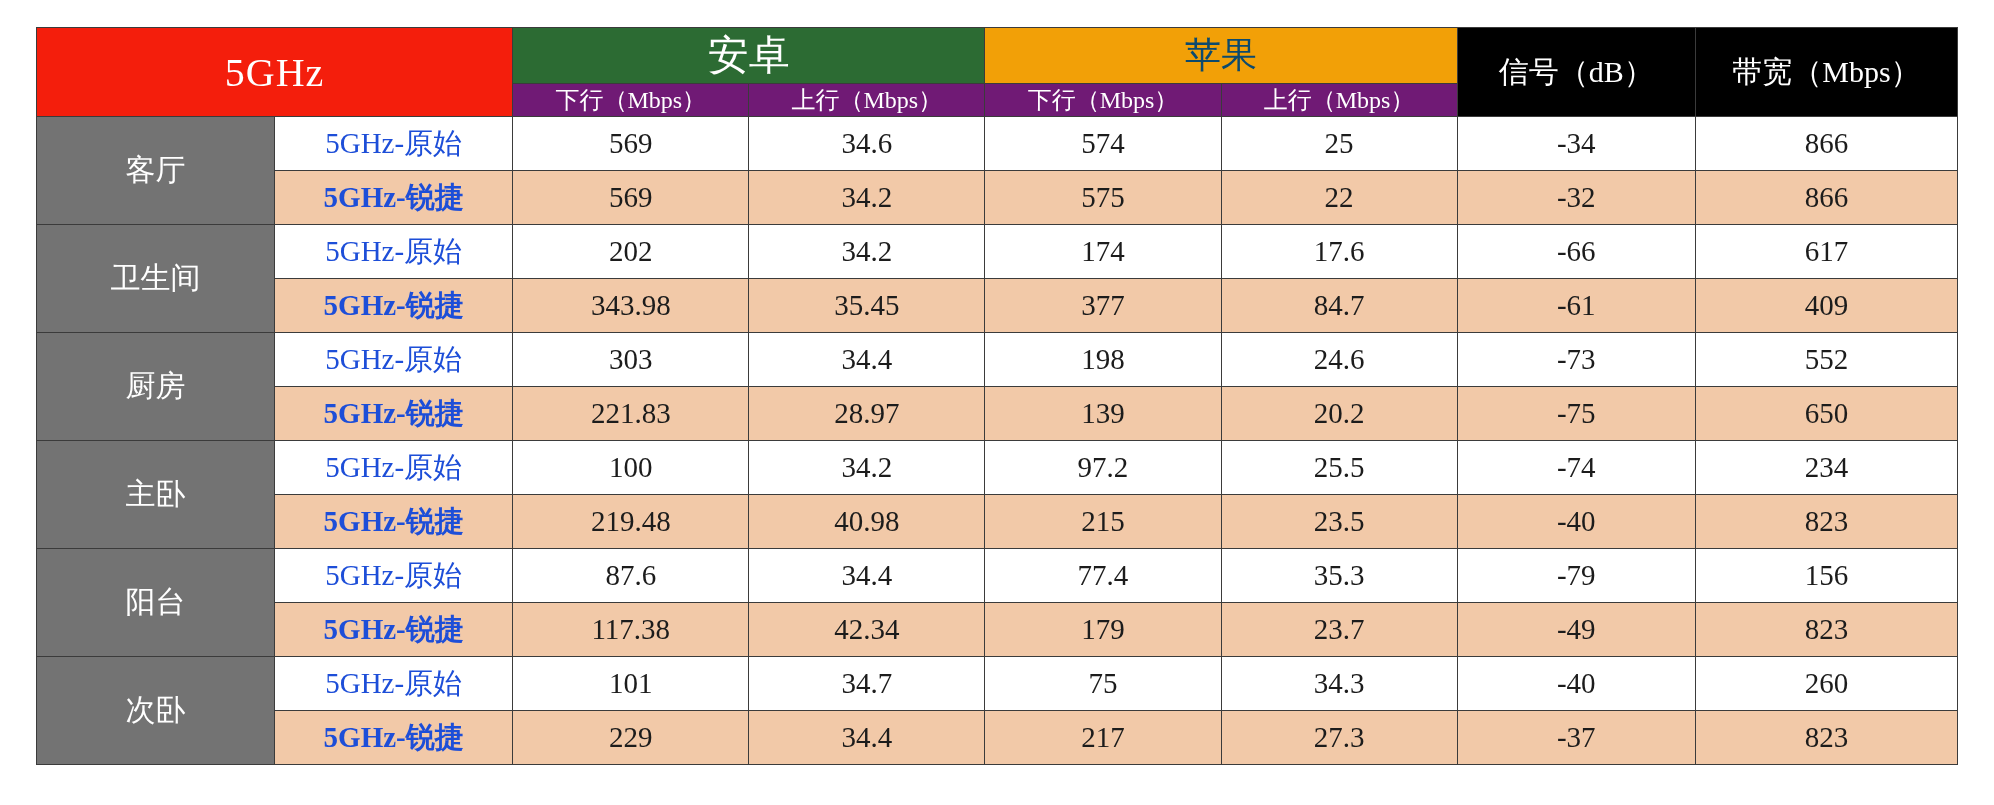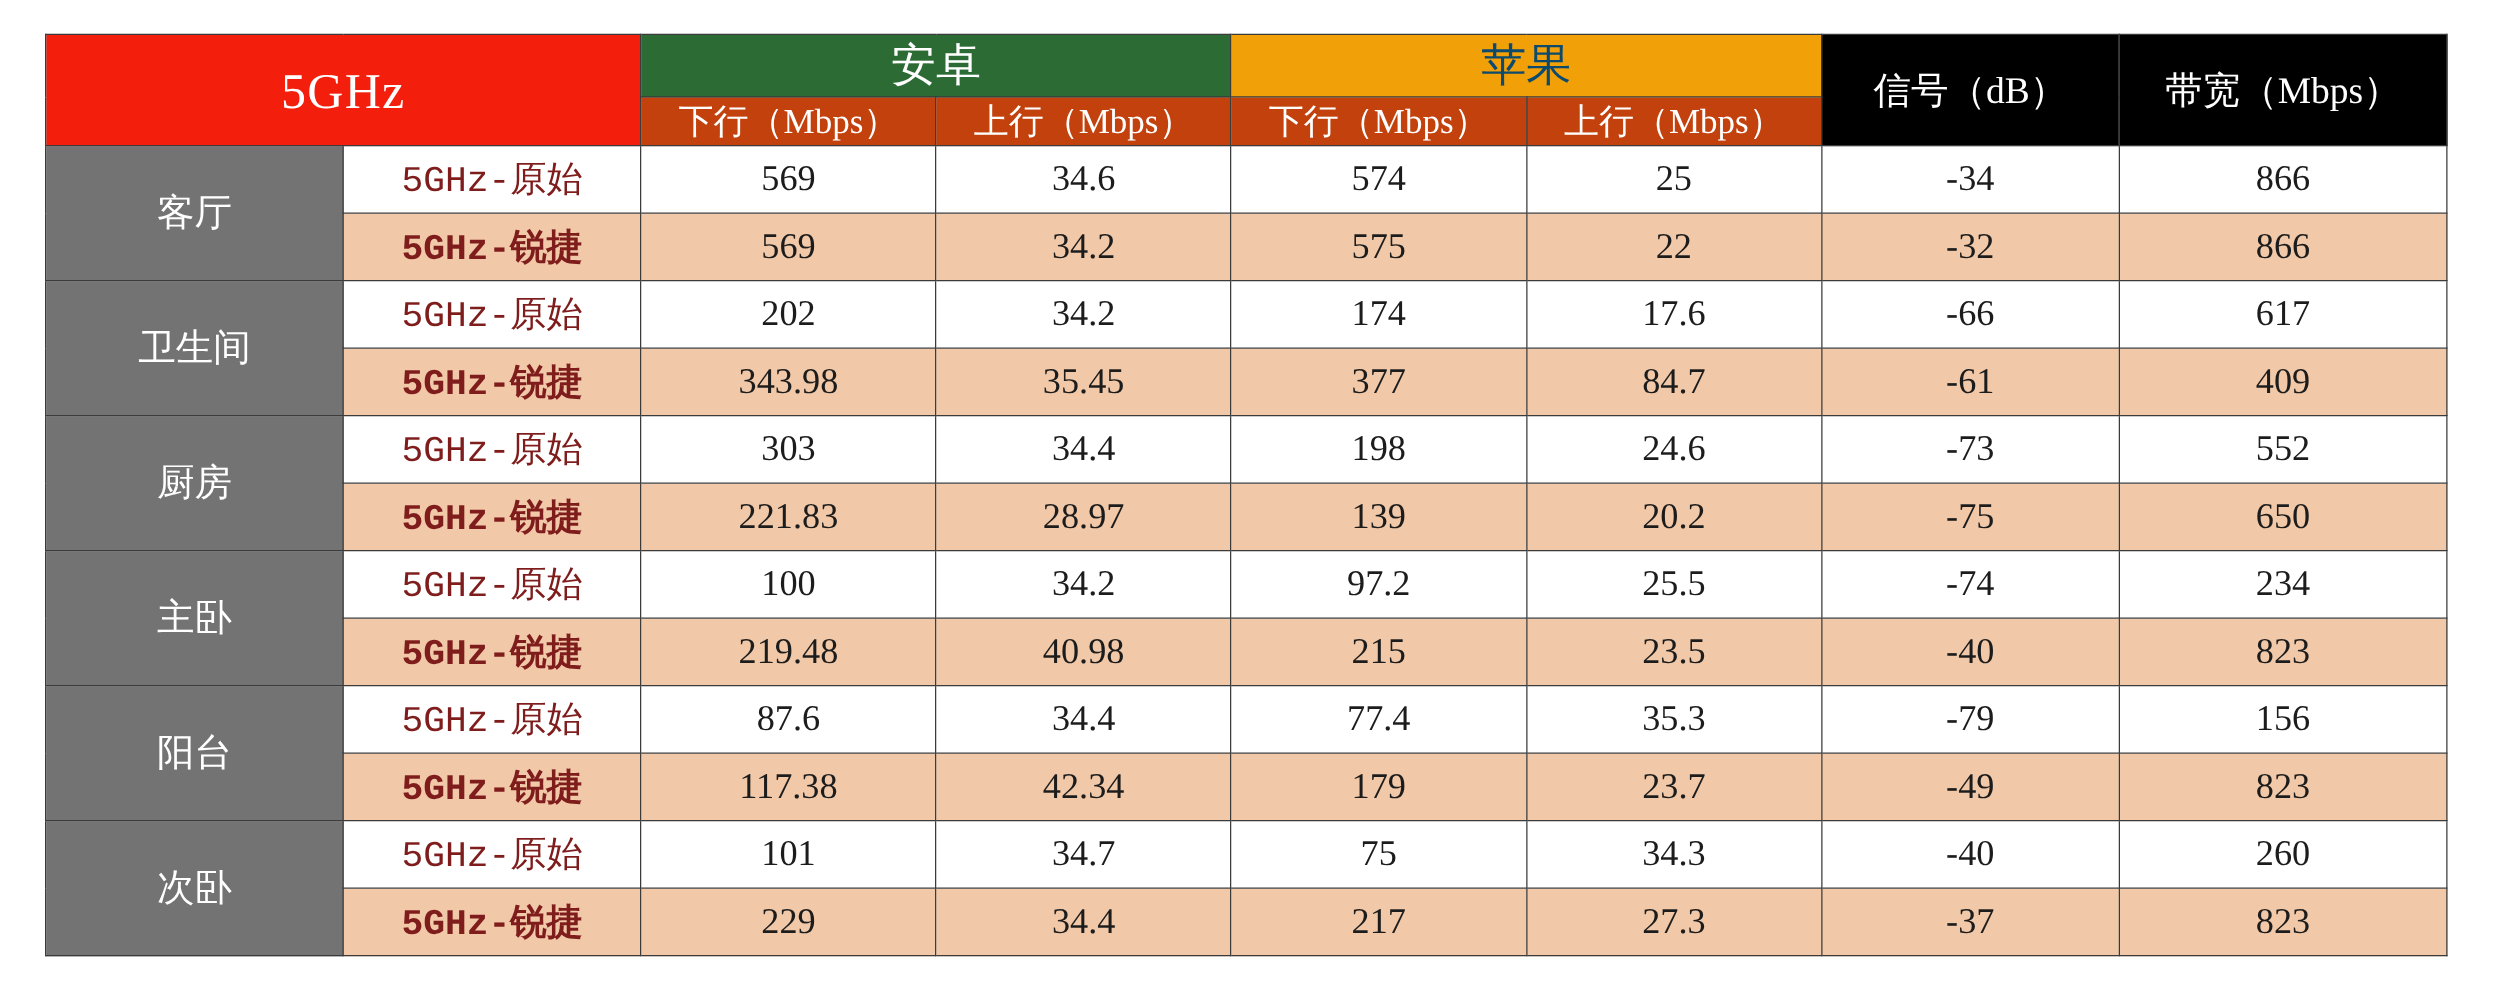--- a/index.html
+++ b/index.html
@@ -46,54 +46,53 @@
   .h-title {
     background: #F41E0C;
     color: #ffffff;
     font-size: 40px;
     font-weight: bold;
     letter-spacing: 1px;
   }
   .h-android {
     background: #2C6B33;
     color: #ffffff;
-    font-size: 36px;
+    font-size: 41px;
     font-weight: bold;
   }
   .h-apple {
     background: #F2A007;
     color: #0c4a6e;
     font-size: 36px;
     font-weight: bold;
   }
   .h-black {
     background: #000000;
     color: #ffffff;
     font-size: 30px;
     font-weight: bold;
     margin-top: 20px;
   }
   .h-sub {
-    background: #c2410c;
-    color: #ffffff;
-    font-size: 28px;
+    background: #701a75;
+    color: #ffffff;
+    font-size: 24px;
     font-weight: bold;
   }
 
   
   td.room {
     background: #737373;
     color: #ffffff;
     font-size: 30px;
     font-weight: bold;
   }
   td.mode {
     font-size: 29px;
-    color: #7f1d1d;
-    font-family: Liberation Mono, monospace;
+    color: #1d4ed8;
   }
   td.mode.ruijie {
     font-weight: bold;
   }
   td.val {
     font-size: 29px;
     color: #1c1c1c;
   }
   tr.row-orig td.mode,
   tr.row-orig td.val {

